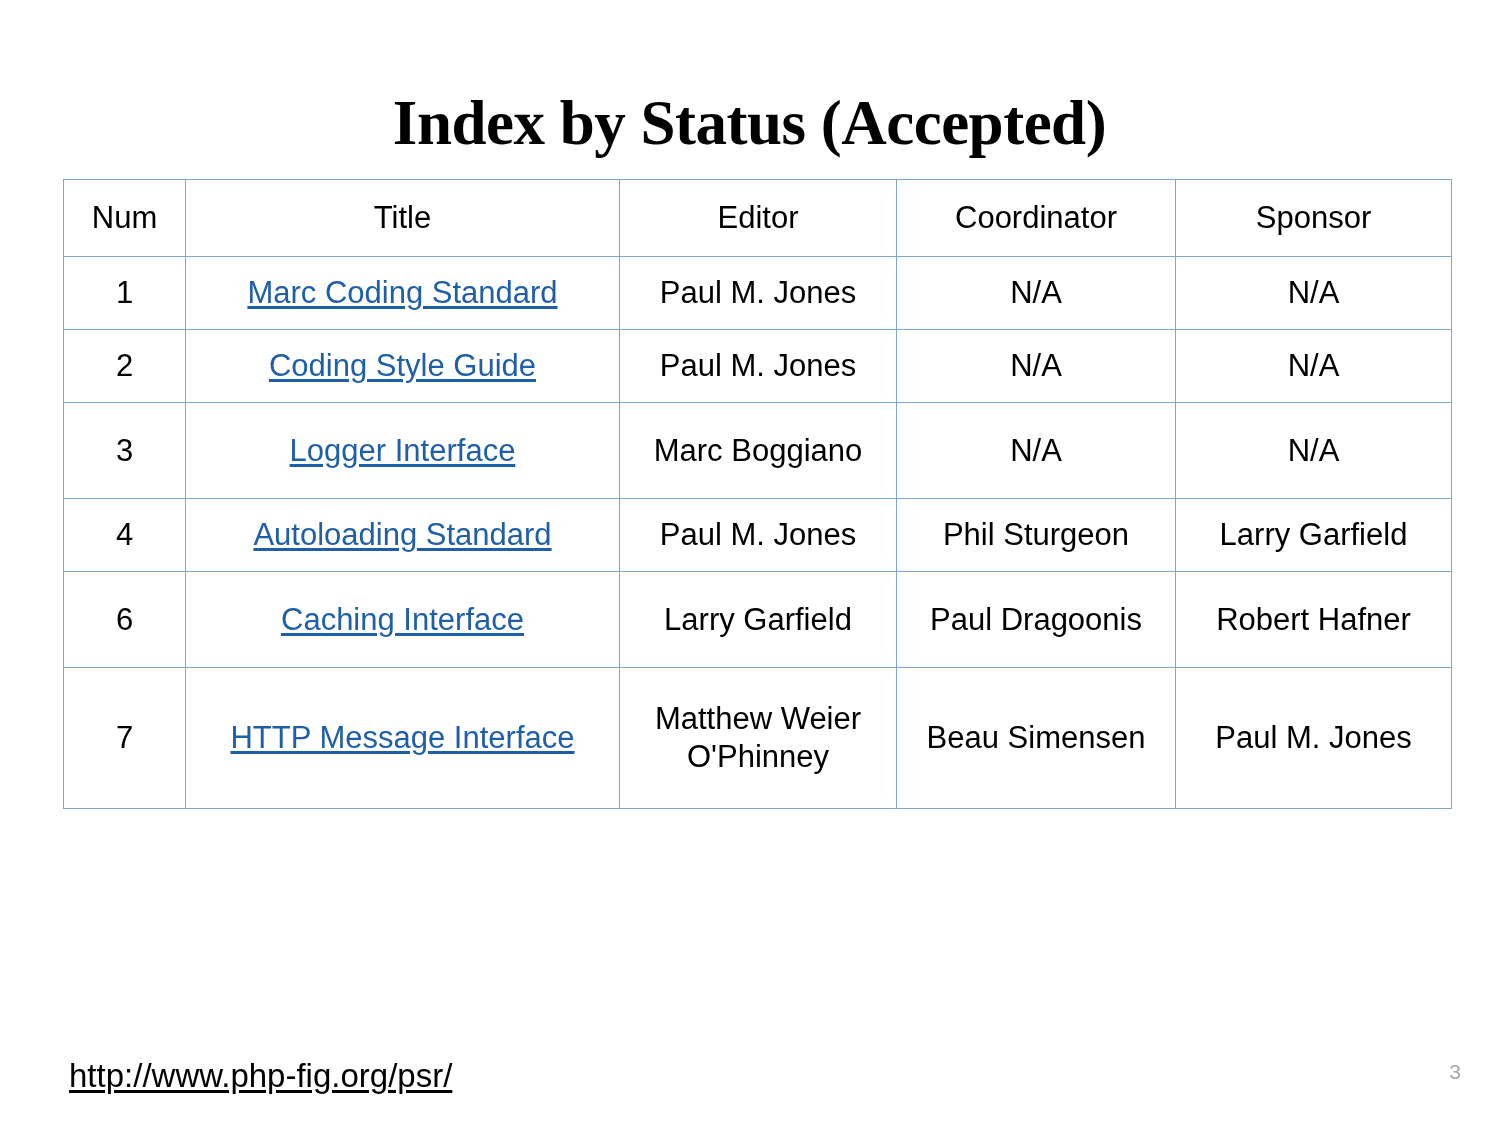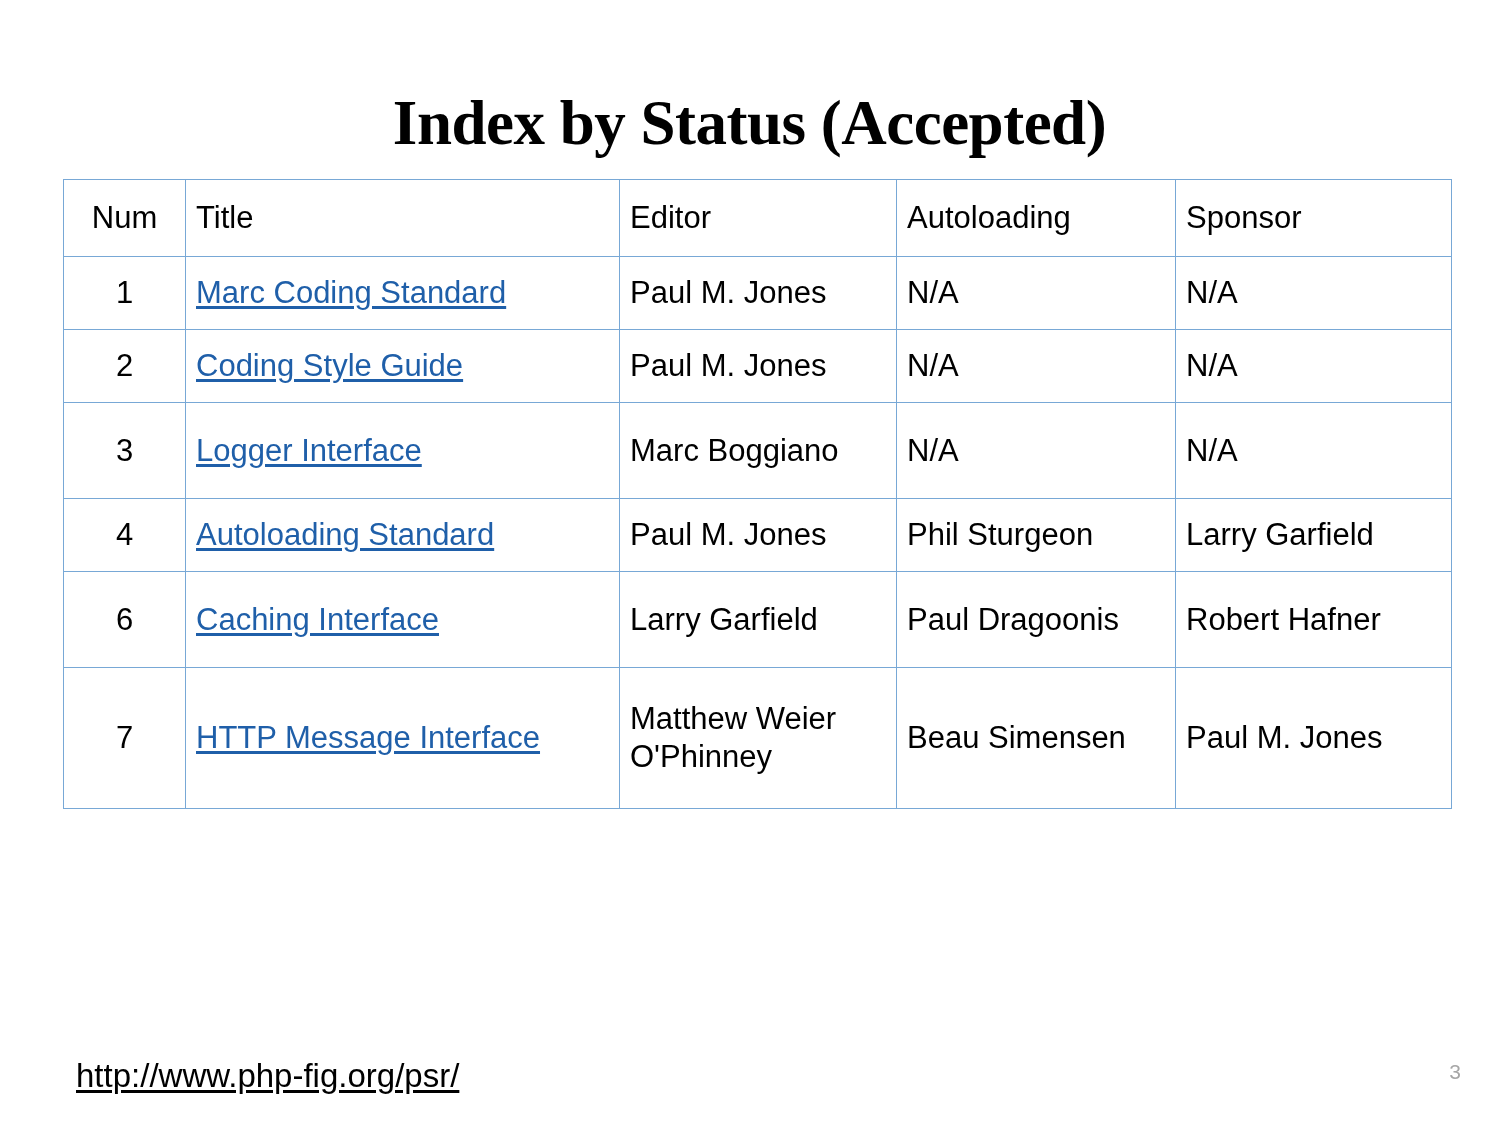--- a/index.html
+++ b/index.html
@@ -50,21 +50,21 @@
   }
   .psr-table td,
   .psr-table th {
     border: 1.6px solid #78A8D6;
     padding: 0 10px;
     vertical-align: middle;
     font-size: 31px;
     line-height: 38px;
     color: #000000;
     font-weight: normal;
-    text-align: left;
+    text-align: center;
   }
 
   .col-num   { width: 122px; }
   .col-title { width: 434px; }
   .col-ed    { width: 277px; }
   .col-co    { width: 279px; }
   .col-sp    { width: 276px; }
 
   thead th {
     font-weight: bold;
@@ -87,21 +87,21 @@
   .lnk {
     color: #1F5FA9;
     text-decoration: underline;
     text-underline-offset: 3px;
     cursor: pointer;
   }
 
   
   .footer-link {
     position: absolute;
-    left: 76px;
+    left: 69px;
     top: 1056px;
     font-size: 33px;
     line-height: 40px;
     color: #000000;
     text-decoration: underline;
     text-underline-offset: 3px;
     cursor: pointer;
     white-space: nowrap;
   }
 
@@ -129,21 +129,21 @@
       <col class="col-title">
       <col class="col-ed">
       <col class="col-co">
       <col class="col-sp">
     </colgroup>
     <thead>
       <tr>
         <th class="h-num">Num</th>
         <th>Title</th>
         <th>Editor</th>
-        <th>Autoloading</th>
+        <th>Coordinator</th>
         <th>Sponsor</th>
       </tr>
     </thead>
     <tbody>
 
       <tr class="r1">
         <td class="c-num">1</td>
         <td>
           <span class="lnk">Marc Coding Standard</span>
         </td>

